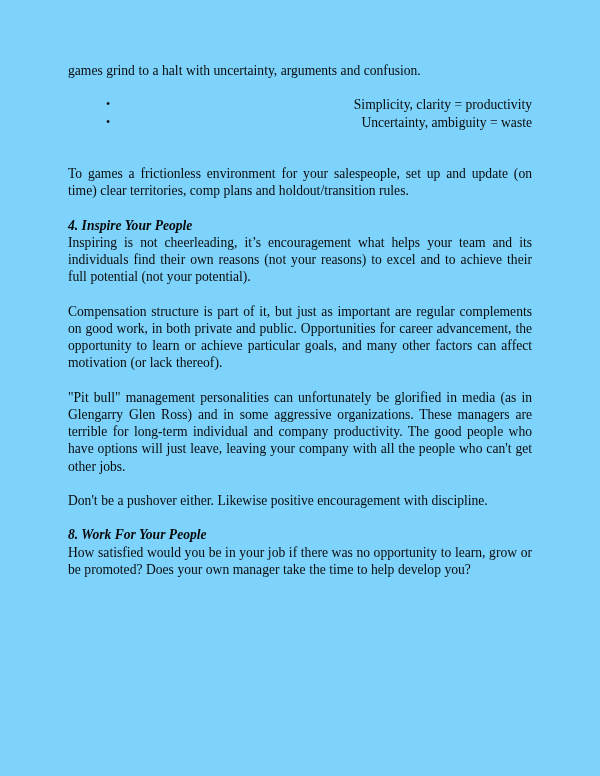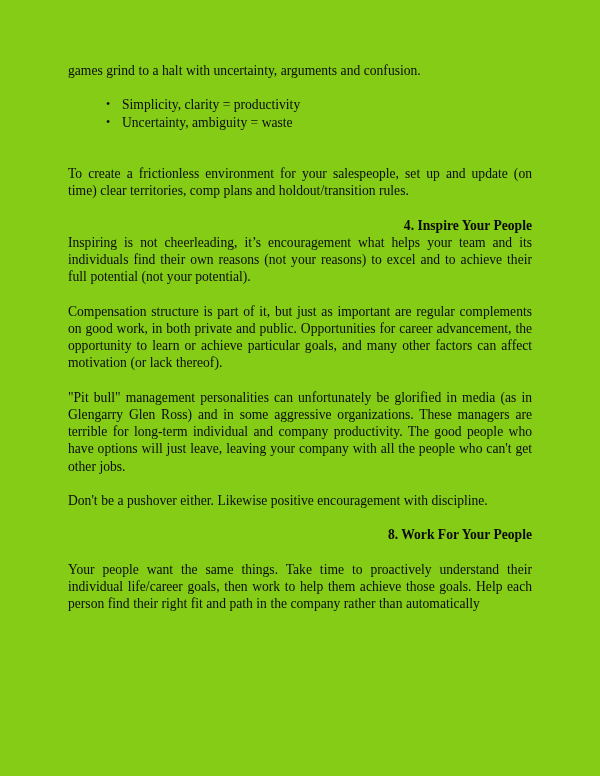--- a/index.html
+++ b/index.html
@@ -11,21 +11,21 @@
     width: 600px;
     height: 776px;
     overflow: hidden;
     font-family: "Liberation Serif", "DejaVu Serif", serif;
     color: #0a0a0a;
   }
   .page {
     box-sizing: border-box;
     width: 600px;
     height: 776px;
-    background: #84cc16;
+    background: #7dd3fc;
     padding: 62px 68px 1px 68px;
     position: relative;
   }
   .content {
     width: 464px;
   }
   p.para {
     margin: 0;
     font-size: 13.6px;
     line-height: 17.2px;
@@ -39,31 +39,32 @@
     text-align: left;
   }
   .gap {
     height: 17.2px;
   }
   h3.heading {
     margin: 0;
     font-size: 13.6px;
     line-height: 17.2px;
     font-weight: bold;
-    text-align: right;
+    text-align: left;
+    font-style: italic;
   }
   ul.bullets {
     margin: 0;
     padding: 0 0 0 38px;
     list-style: none;
   }
   ul.bullets li {
     font-size: 13.6px;
     line-height: 17.2px;
-    text-align: left;
+    text-align: right;
     position: relative;
     padding-left: 16px;
   }
   ul.bullets li::before {
     content: "\2022";
     position: absolute;
     left: 0;
     top: 0;
     font-size: 12px;
     line-height: 17.2px;
@@ -82,21 +83,21 @@
     <ul class="bullets">
       <li>Simplicity, clarity = productivity</li>
       <li>Uncertainty, ambiguity = waste</li>
     </ul>
 
     <div class="gap"></div>
 
 
     <div class="gap"></div>
 
-    <p class="para">To create a frictionless environment for your salespeople, set up and update (on time) clear territories, comp plans and holdout/transition rules.</p>
+    <p class="para">To games a frictionless environment for your salespeople, set up and update (on time) clear territories, comp plans and holdout/transition rules.</p>
 
     <div class="gap"></div>
 
     <h3 class="heading">4. Inspire Your People</h3>
 
     <p class="para">Inspiring is not cheerleading, it’s encouragement what helps your team and its individuals find their own reasons (not your reasons) to excel and to achieve their full potential (not your potential).</p>
 
     <div class="gap"></div>
 
     <p class="para">Compensation structure is part of it, but just as important are regular complements on good work, in both private and public. Opportunities for career advancement, the opportunity to learn or achieve particular goals, and many other factors can affect motivation (or lack thereof).</p>
@@ -106,19 +107,19 @@
     <p class="para">"Pit bull" management personalities can unfortunately be glorified in media (as in Glengarry Glen Ross) and in some aggressive organizations. These managers are terrible for long-term individual and company productivity. The good people who have options will just leave, leaving your company with all the people who can't get other jobs.</p>
 
     <div class="gap"></div>
 
     <p class="para noj">Don't be a pushover either. Likewise positive encouragement with discipline.</p>
 
     <div class="gap"></div>
 
     <h3 class="heading">8. Work For Your People</h3>
 
+    <p class="para">How satisfied would you be in your job if there was no opportunity to learn, grow or be promoted? Does your own manager take the time to help develop you?</p>
 
     <div class="gap"></div>
 
-    <p class="para">Your people want the same things. Take time to proactively understand their individual life/career goals, then work to help them achieve those goals. Help each person find their right fit and path in the company rather than automatically</p>
 
   </div>
 </div>
 
 </body></html>

